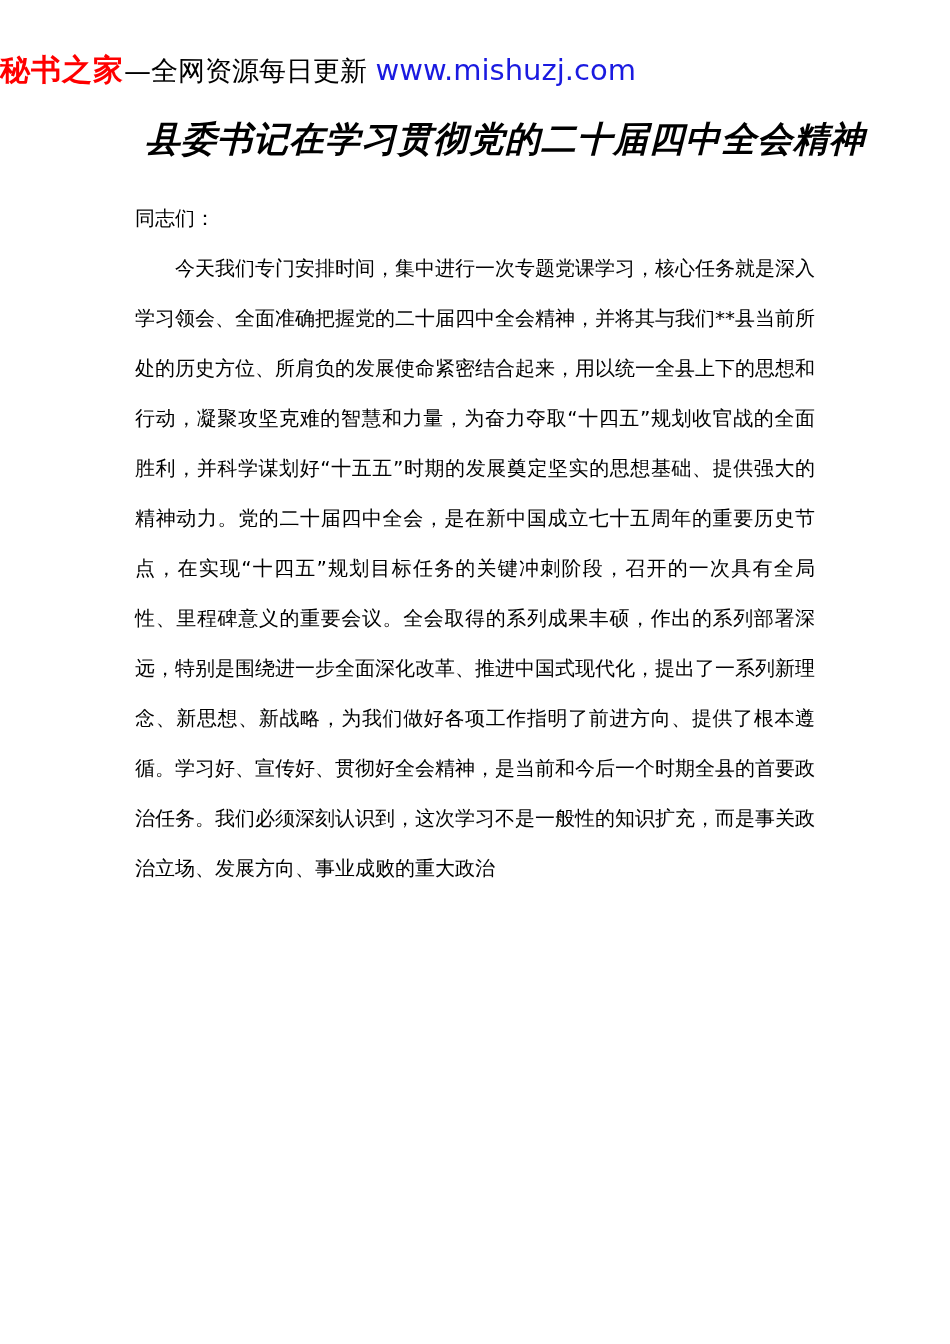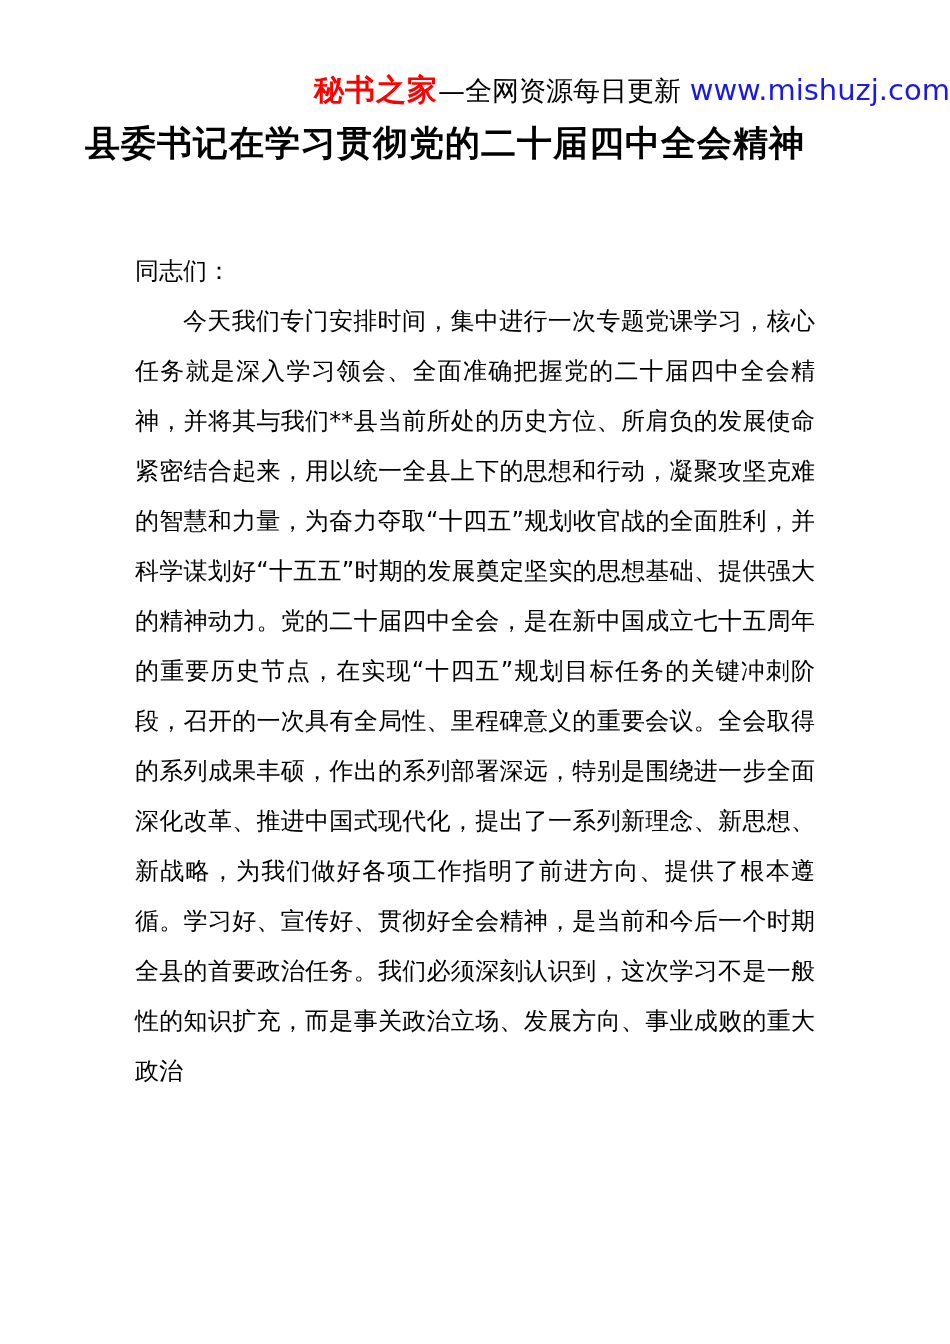--- a/index.html
+++ b/index.html
@@ -12,22 +12,22 @@
     width: 950px;
     height: 1344px;
     margin: 0 auto;
     background: #ffffff;
     overflow: hidden;
     font-family: "DejaVu Sans", "Liberation Sans", sans-serif;
     color: #000000;
   }
   
   .site-header {
-    padding-top: 72px;
-    text-align: right;
+    padding-top: 52px;
+    text-align: left;
     white-space: nowrap;
     font-size: 27px;
     line-height: 36px;
   }
   .site-header .brand {
     color: #ff0000;
     font-weight: 700;
     font-size: 30px;
     letter-spacing: 1px;
   }
@@ -36,36 +36,37 @@
     font-size: 27px;
   }
   .site-header .url {
     color: #1a1ae0;
     font-size: 29px;
     text-decoration: none;
     cursor: pointer;
   }
   
   .doc-title {
-    margin: 8px auto 0;
+    margin: 24px auto 0;
     width: 780px;
-    text-align: left;
+    text-align: right;
     font-size: 35px;
     font-weight: 700;
     line-height: 53px;
     letter-spacing: 1px;
+    font-style: italic;
   }
   .doc-title .title-line {
     display: block;
   }
   
   .doc-body {
     width: 680px;
-    margin: 76px auto 0;
-    font-size: 24px;
+    margin: 27px auto 0;
+    font-size: 20px;
     line-height: 50px;
     text-align: justify;
     text-justify: inter-ideograph;
   }
   .doc-body p {
     margin: 0;
     padding: 0;
   }
   .doc-body .paragraph {
     text-indent: 2em;

